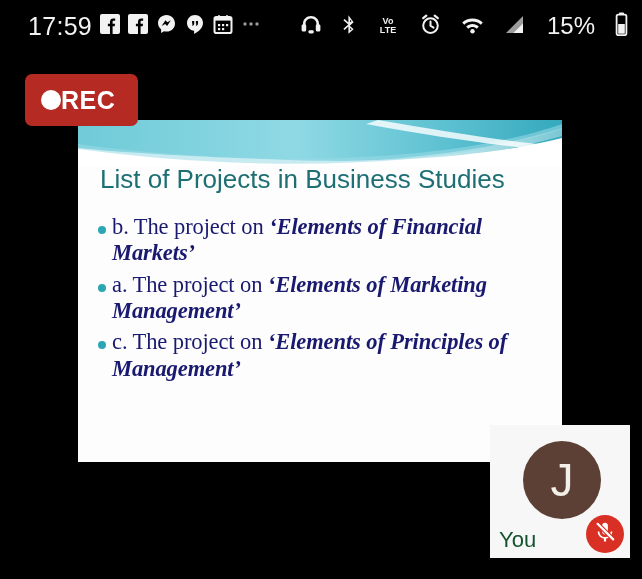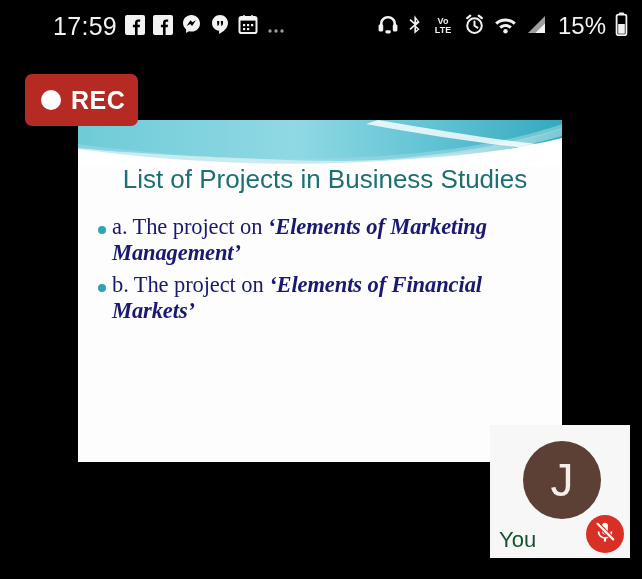--- a/index.html
+++ b/index.html
@@ -21,55 +21,53 @@
     left: 0; top: 0;
     width: 642px; height: 52px;
     background: #000000;
     display: flex;
     align-items: center;
     box-sizing: border-box;
     padding: 0 14px 0 28px;
   }
   #status-left {
     display: flex;
-    align-items: flex-end;
+    align-items: flex-start;
     gap: 8px;
-    margin-left: 25px;
   }
   #status-clock {
     color: #f2f2f2;
     font-size: 25px;
     font-family: "Liberation Sans", sans-serif;
     letter-spacing: 0.3px;
     line-height: 1;
   }
   #status-right {
     margin-left: auto;
     display: flex;
     align-items: center;
-    gap: 9px;
+    gap: 20px;
   }
   #status-battery-pct {
     color: #f2f2f2;
     font-size: 24px;
     line-height: 1;
     margin-left: 2px;
   }
   .sicon { display: block; }
 
   
   #rec-badge {
     position: absolute;
     left: 25px; top: 74px;
     width: 113px; height: 52px;
     background: #b62a24;
     border-radius: 7px;
     display: flex;
     align-items: center;
-    gap: 10px;
     padding-left: 16px;
     box-sizing: border-box;
     z-index: 6;
   }
   #rec-dot {
     width: 20px; height: 20px;
     border-radius: 50%;
     background: #ffffff;
     flex: none;
   }
@@ -97,21 +95,20 @@
     overflow: hidden;
   }
   #slide-title {
     position: absolute;
     left: 22px; top: 44px;
     width: 450px;
     color: #1d6f74;
     font-size: 26px;
     font-family: "Liberation Sans", sans-serif;
     white-space: nowrap;
-    text-align: center;
   }
   #slide-bullets {
     position: absolute;
     left: 16px; top: 94px;
     width: 458px;
   }
   .bullet-row {
     display: flex;
     align-items: flex-start;
     margin-bottom: 5px;
@@ -324,28 +321,32 @@
       <path d="M300 0 C370 12 430 22 484 26 L484 31 C425 27 360 17 288 4 Z" fill="#ffffff" opacity="0.8"></path>
     </svg>
   </div>
 
   <div id="slide-title">List of Projects in Business Studies</div>
 
   <div id="slide-bullets">
 
     <div class="bullet-row">
       <span class="bullet-dot"></span>
+      <span class="bullet-text"><span>b. The project on </span><span class="em">‘Elements of Financial Markets’</span></span>
+    </div>
+
+    <div class="bullet-row">
+      <span class="bullet-dot"></span>
       <span class="bullet-text"><span>a. The project on </span><span class="em">‘Elements of Marketing Management’</span></span>
     </div>
 
     <div class="bullet-row">
       <span class="bullet-dot"></span>
-      <span class="bullet-text"><span>b. The project on </span><span class="em">‘Elements of Financial Markets’</span></span>
+      <span class="bullet-text"><span>c. The project on </span><span class="em">‘Elements of Principles of Management’</span></span>
     </div>
-
 
 
   </div>
 </div>
 
 <div id="video-tile">
   <div id="avatar">J</div>
   <div id="tile-name">You</div>
   <div id="mic-off-badge">
     <span>

